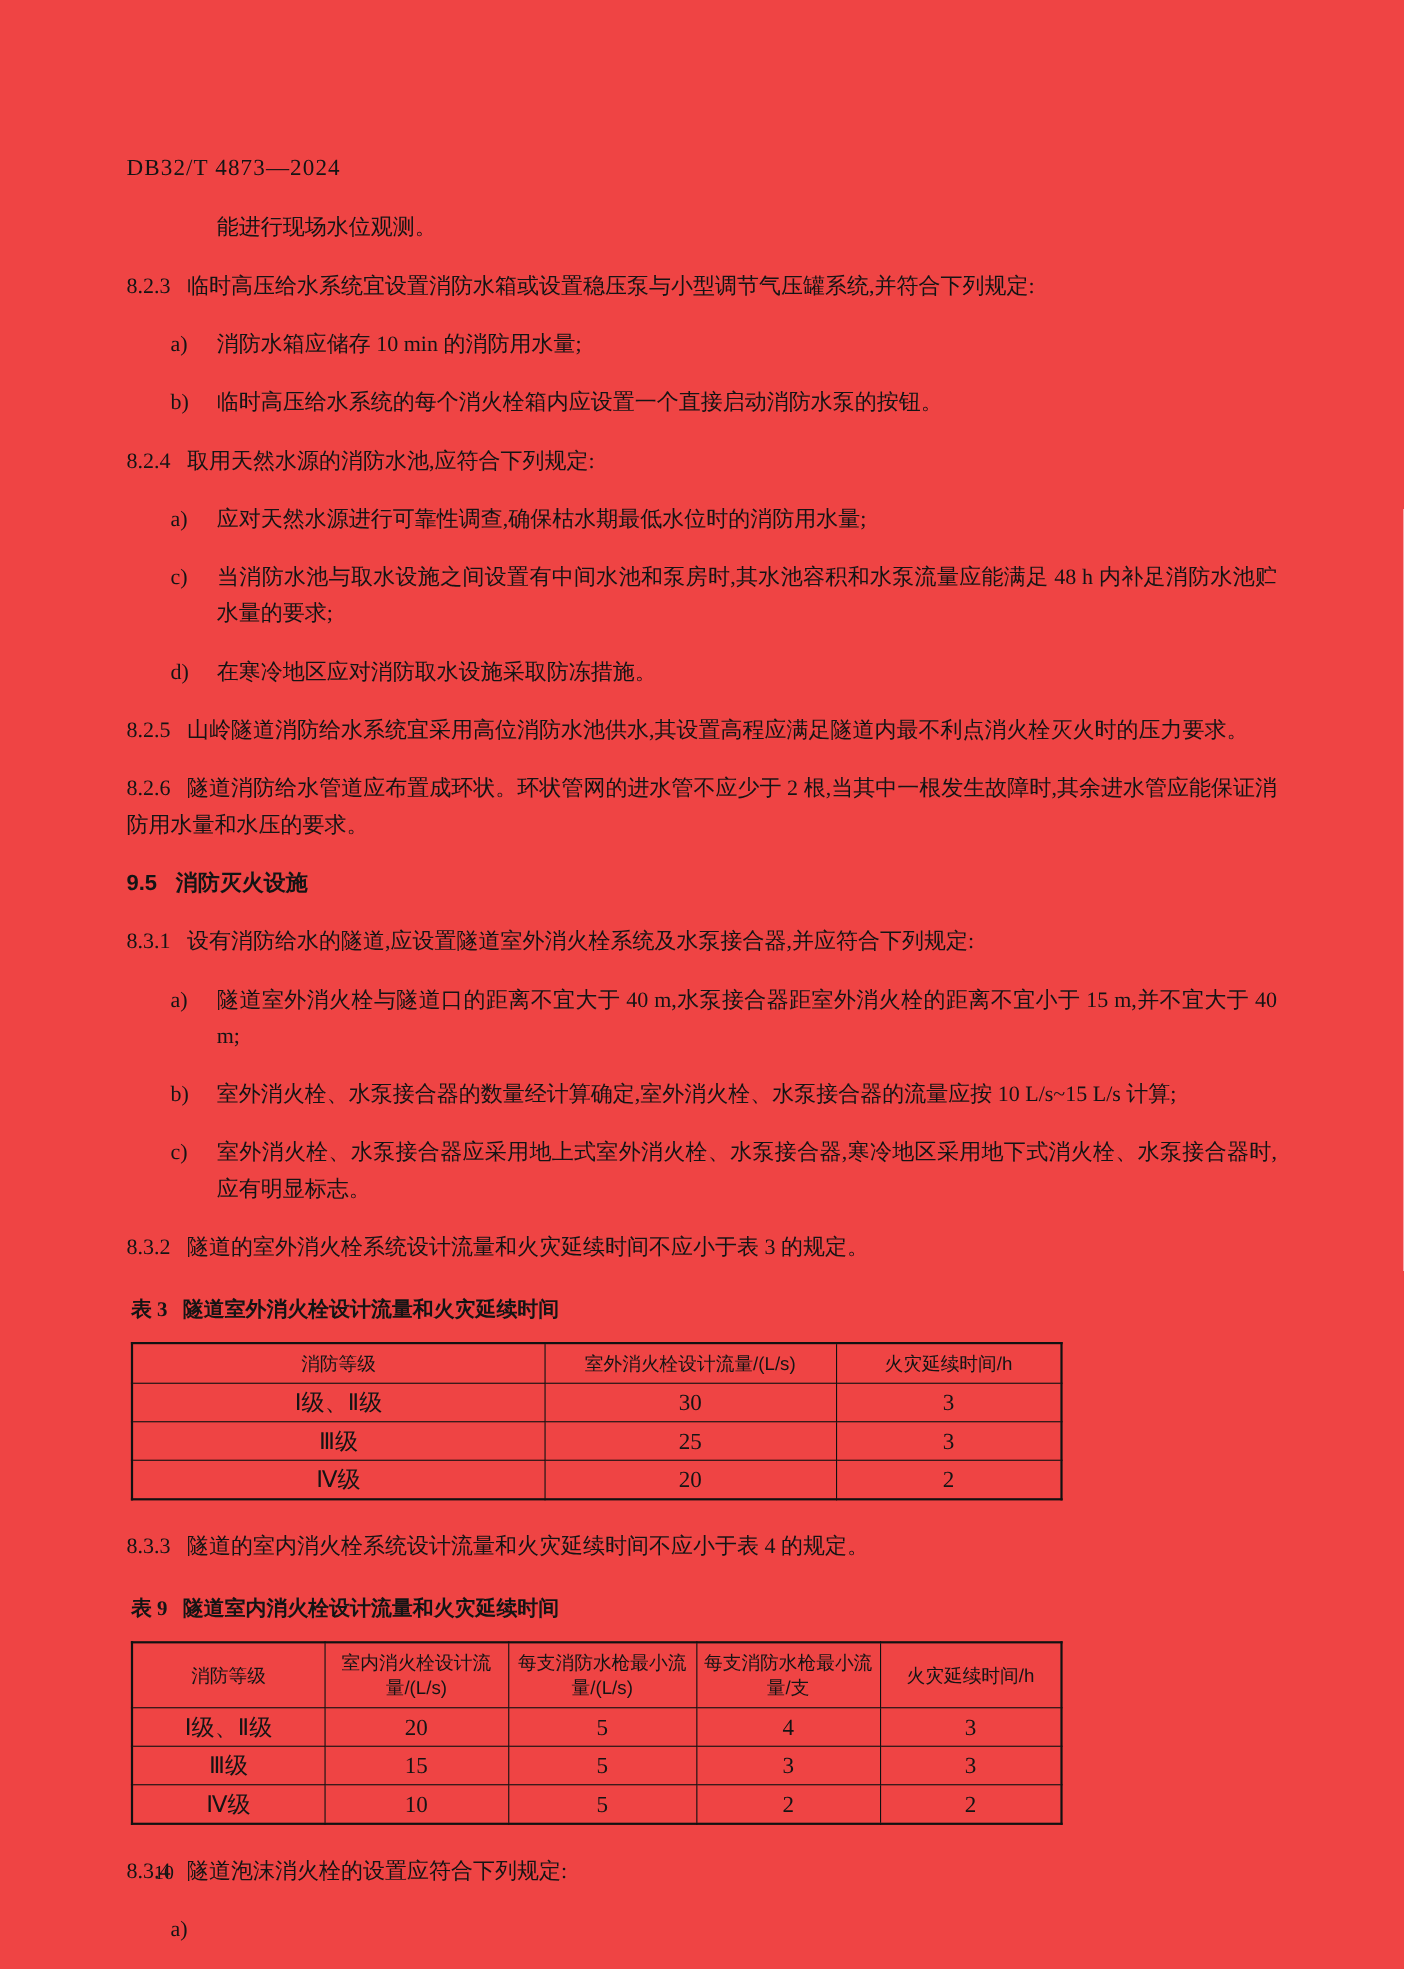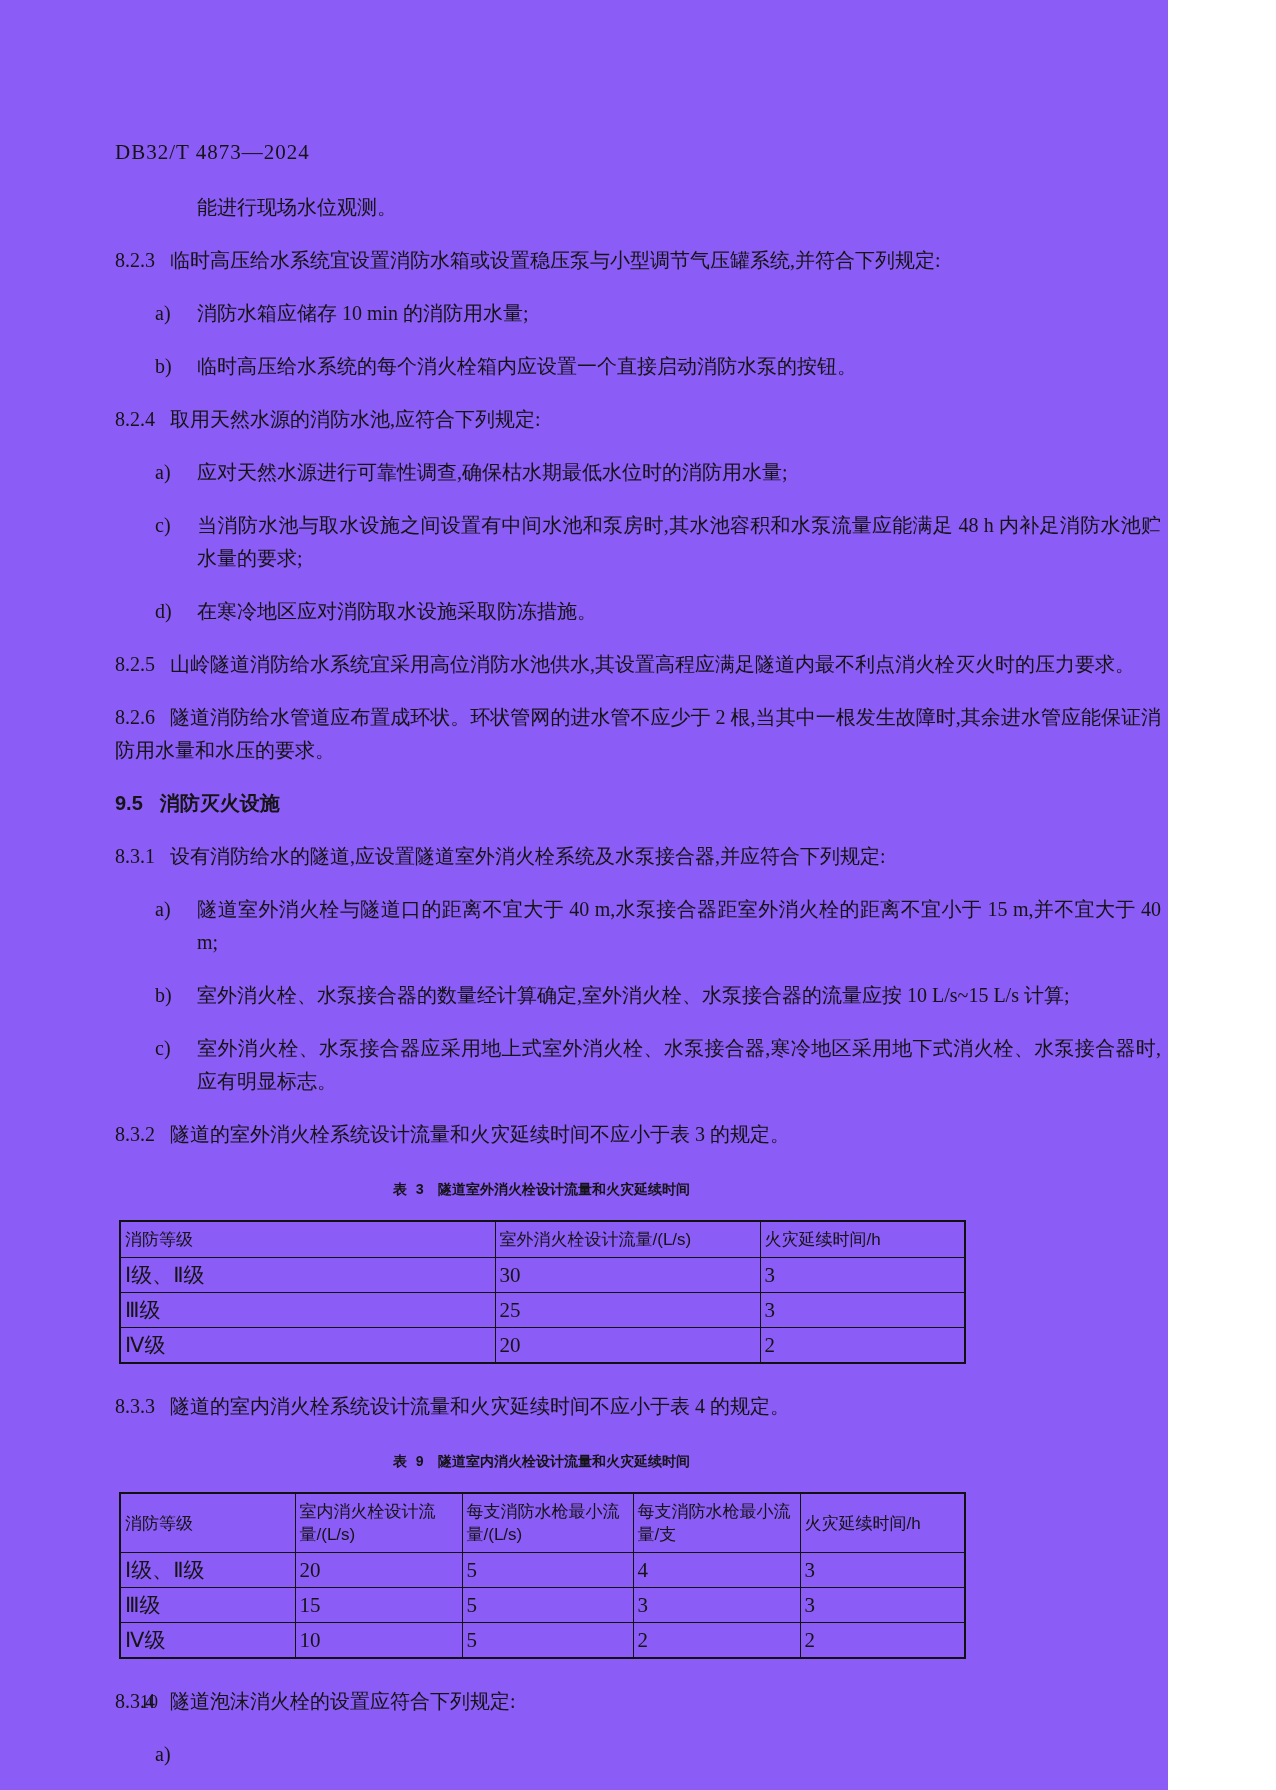--- a/index.html
+++ b/index.html
@@ -1,48 +1,48 @@
 <!DOCTYPE html>
 <html><head>
 <meta charset="utf-8">
 <style>
   html, body { margin:0; padding:0; background:#ffffff; }
   .page {
-    position:relative; width:1168px; height:1790px;
-    background:#8b5cf6; color:#141414; overflow:hidden;
+    position:relative; width:1276px; height:1790px;
+    background:#ef4444; color:#141414; overflow:hidden;
     font-family:"Liberation Serif", serif;
   }
   .content { position:absolute; left:115px; top:140px; width:1046px; }
   .doc-number { font-size:21px; letter-spacing:1px; margin-bottom:15px; }
 
   .para { font-size:20px; line-height:33px; text-align:justify; }
   .cont { padding-left:82px;margin-top:26px; }
   .clause .num { display:inline-block; margin-right:15px;font-family:Liberation Serif, serif; }
   .item { padding-left:82px; }
   .item .label { display:inline-block; width:42px; margin-left:-42px; }
 
   .section-heading {
     font-family:"Liberation Sans", sans-serif; font-weight:700;
     font-size:20px; line-height:33px; margin-top:16px; margin-bottom:14px;
   }
   .section-heading .num { display:inline-block; margin-right:17px; }
 
   .tbl-caption {
-    width:845px; text-align:center; margin:26px 0 16px 4px;
-    font-family:Liberation Mono, monospace; font-weight:700;
-    font-size:14px; line-height:27px;
+    width:845px; margin:26px 0 16px 4px;
+    font-family:Liberation Serif, serif; font-weight:700;
+    font-size:19px; line-height:27px;
   }
   .tbl-caption .cap-label { margin-right:14px; }
 
   table.data-table {
     border-collapse:collapse; table-layout:fixed; margin-left:4px;
     border:2px solid #111111;
   }
   .data-table th, .data-table td {
-    border:1px solid #111111; text-align:left; vertical-align:middle;margin-left:33px;
+    border:1px solid #111111; text-align:center; vertical-align:middle;margin-left:33px;
   }
   .data-table th {
     font-family:"Liberation Sans", sans-serif; font-weight:400;
     font-size:17px; line-height:23px; padding:6px 4px; white-space:pre-line;
   }
   .data-table td {
     font-family:"Liberation Serif", serif;
     font-size:21px; height:34px; padding:0 4px;
   }
   .after-table { margin-top:26px; }

